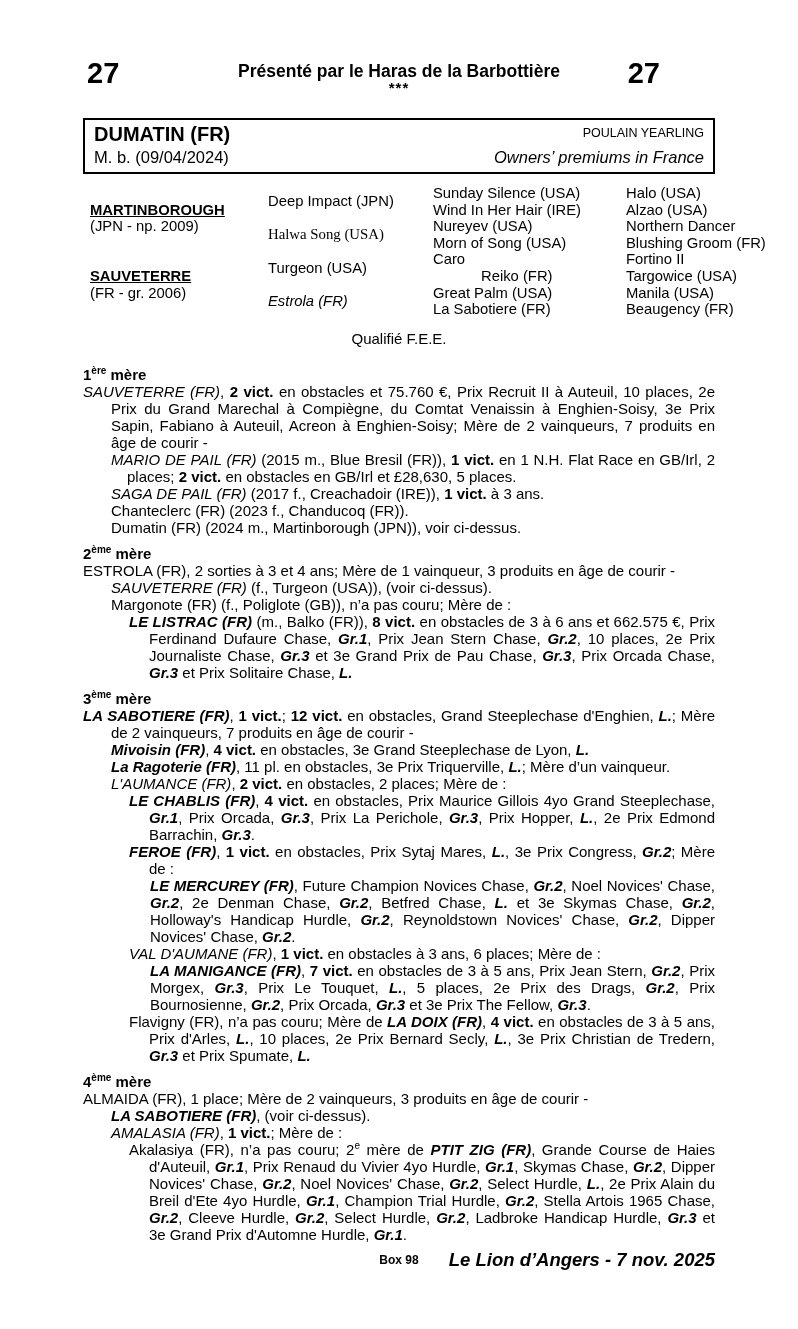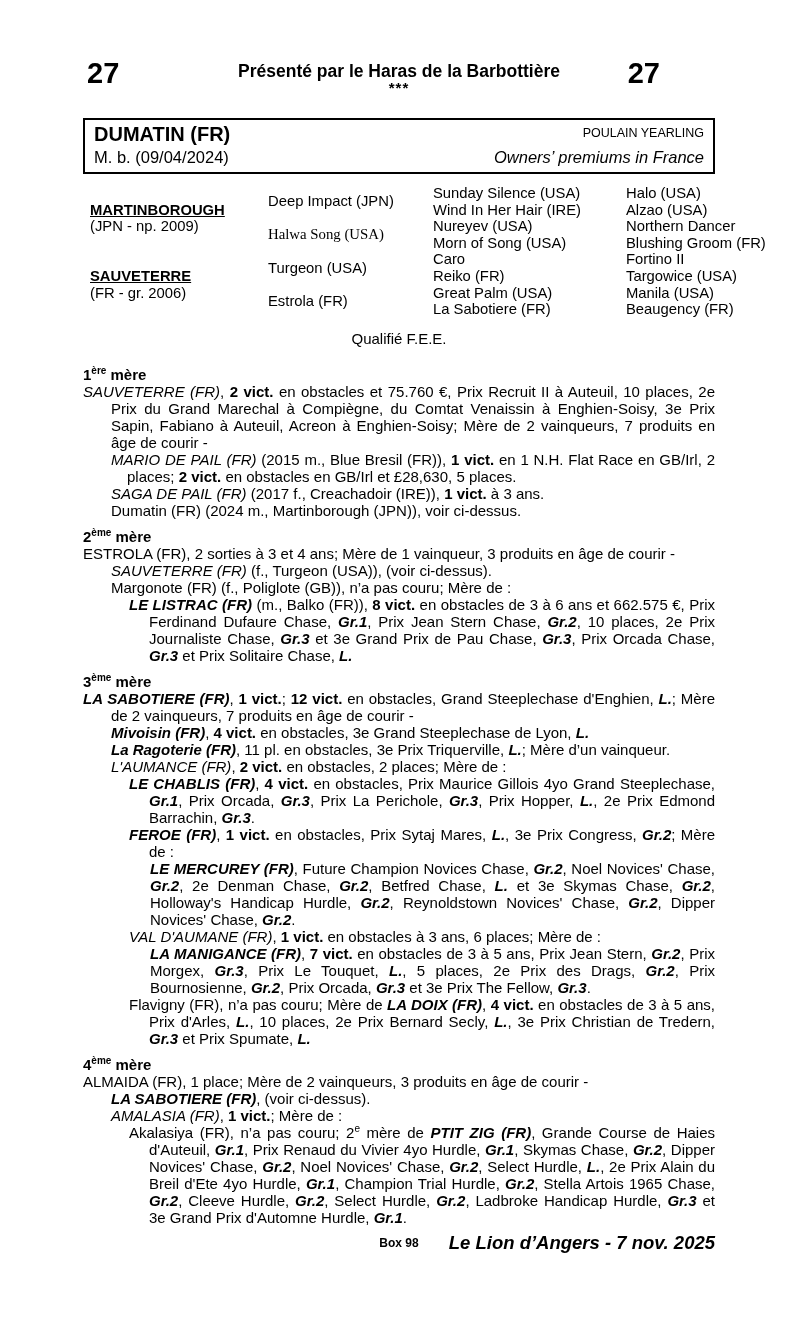--- a/index.html
+++ b/index.html
@@ -97,47 +97,48 @@
         <div class="ped-name">MARTINBOROUGH</div>
         <div>(JPN - np. 2009)</div>
       </div>
       <div class="ped-cell" style="grid-area: 5 / 1 / span 4;">
         <div class="ped-name">SAUVETERRE</div>
         <div>(FR - gr. 2006)</div>
       </div>
       <div class="ped-cell" style="grid-area: 1 / 2 / span 2;">Deep Impact (JPN)</div>
       <div class="ped-cell" style="grid-area: 3 / 2 / span 2; font-family: Liberation Serif, serif;">Halwa Song (USA)</div>
       <div class="ped-cell" style="grid-area: 5 / 2 / span 2;">Turgeon (USA)</div>
-      <div class="ped-cell" style="grid-area: 7 / 2 / span 2;">Estrola (FR)</div>
+      <div class="ped-cell" style="grid-area: 7 / 2 / span 2; font-style: italic;">Estrola (FR)</div>
       <div class="ped-cell" style="grid-area: 1 / 3 / span 1;">Sunday Silence (USA)</div>
       <div class="ped-cell" style="grid-area: 2 / 3 / span 1;">Wind In Her Hair (IRE)</div>
       <div class="ped-cell" style="grid-area: 3 / 3 / span 1;">Nureyev (USA)</div>
       <div class="ped-cell" style="grid-area: 4 / 3 / span 1;">Morn of Song (USA)</div>
       <div class="ped-cell" style="grid-area: 5 / 3 / span 1;">Caro</div>
-      <div class="ped-cell" style="grid-area: 6 / 3 / span 1;">Reiko (FR)</div>
+      <div class="ped-cell" style="grid-area: 6 / 3 / span 1; margin-left: 48px;">Reiko (FR)</div>
       <div class="ped-cell" style="grid-area: 7 / 3 / span 1;">Great Palm (USA)</div>
       <div class="ped-cell" style="grid-area: 8 / 3 / span 1;">La Sabotiere (FR)</div>
       <div class="ped-cell" style="grid-area: 1 / 4 / span 1;">Halo (USA)</div>
       <div class="ped-cell" style="grid-area: 2 / 4 / span 1;">Alzao (USA)</div>
       <div class="ped-cell" style="grid-area: 3 / 4 / span 1;">Northern Dancer</div>
       <div class="ped-cell" style="grid-area: 4 / 4 / span 1;">Blushing Groom (FR)</div>
       <div class="ped-cell" style="grid-area: 5 / 4 / span 1;">Fortino II</div>
       <div class="ped-cell" style="grid-area: 6 / 4 / span 1;">Targowice (USA)</div>
       <div class="ped-cell" style="grid-area: 7 / 4 / span 1;">Manila (USA)</div>
       <div class="ped-cell" style="grid-area: 8 / 4 / span 1;">Beaugency (FR)</div>
     </div>
 
   <div class="qualif">Qualifié F.E.E.</div>
 
   <div class="sections">
       <div class="section">
         <div class="sec-heading">1<sup class="hsup">ère</sup> mère</div>
         <p class="para m0"><span class="i">SAUVETERRE (FR)</span>, <span class="b">2 vict.</span> en obstacles et 75.760 €, Prix Recruit II à Auteuil, 10 places, 2e Prix du Grand Marechal à Compiègne, du Comtat Venaissin à Enghien-Soisy, 3e Prix Sapin, Fabiano à Auteuil, Acreon à Enghien-Soisy; Mère de 2 vainqueurs, 7 produits en âge de courir -</p>
         <p class="para c1"><span class="i">MARIO DE PAIL (FR)</span> (2015 m., Blue Bresil (FR)), <span class="b">1 vict.</span> en 1 N.H. Flat Race en GB/Irl, 2 places; <span class="b">2 vict.</span> en obstacles en GB/Irl et £28,630, 5 places.</p>
         <p class="para c1"><span class="i">SAGA DE PAIL (FR)</span> (2017 f., Creachadoir (IRE)), <span class="b">1 vict.</span> à 3 ans.</p>
+        <p class="para c1">Chanteclerc (FR) (2023 f., Chanducoq (FR)).</p>
         <p class="para c1">Dumatin (FR) (2024 m., Martinborough (JPN)), voir ci-dessus.</p>
       </div>
       <div class="section">
         <div class="sec-heading">2<sup class="hsup">ème</sup> mère</div>
         <p class="para m0">ESTROLA (FR), 2 sorties à 3 et 4 ans; Mère de 1 vainqueur, 3 produits en âge de courir -</p>
         <p class="para c1"><span class="i">SAUVETERRE (FR)</span> (f., Turgeon (USA)), (voir ci-dessus).</p>
         <p class="para c1">Margonote (FR) (f., Poliglote (GB)), n’a pas couru; Mère de :</p>
         <p class="para c2"><span class="bi">LE LISTRAC (FR)</span> (m., Balko (FR)), <span class="b">8 vict.</span> en obstacles de 3 à 6 ans et 662.575 €, Prix Ferdinand Dufaure Chase, <span class="bi">Gr.1</span>, Prix Jean Stern Chase, <span class="bi">Gr.2</span>, 10 places, 2e Prix Journaliste Chase, <span class="bi">Gr.3</span> et 3e Grand Prix de Pau Chase, <span class="bi">Gr.3</span>, Prix Orcada Chase, <span class="bi">Gr.3</span> et Prix Solitaire Chase, <span class="bi">L.</span></p>
       </div>
       <div class="section">

